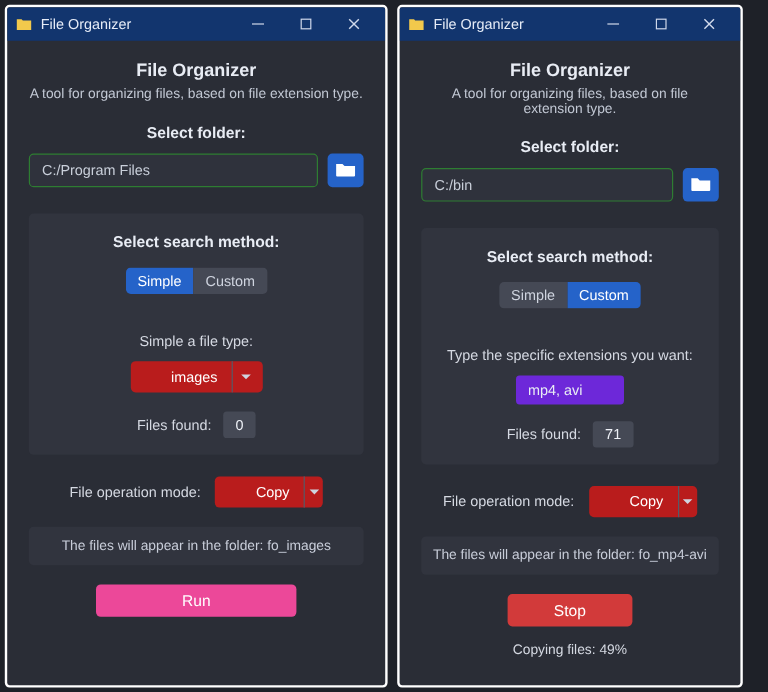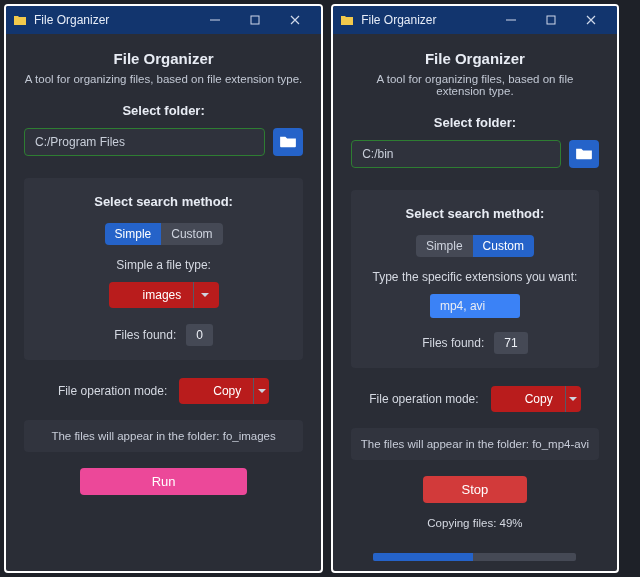--- a/index.html
+++ b/index.html
@@ -116,21 +116,21 @@
   .panel-title {
     font-size: 13px;
     font-weight: bold;
     color: #e8ecf4;
     margin-bottom: 14px;
   }
   .seggroup {
     display: flex;
     border-radius: 4px;
     overflow: hidden;
-    margin-bottom: 13px;
+    margin-bottom: 32px;
     justify-content: flex-end;
   }
   .segbtn {
     padding: 4px 10px;
     font-size: 12px;
     background: #454955;
     color: #cfd4df;
     cursor: pointer;
   }
   .segbtn.active {
@@ -172,21 +172,21 @@
   }
   .countbox {
     background: #454955;
     border-radius: 3px;
     padding: 4px 10px;
     color: #eef1f7;
     min-width: 22px;
     text-align: center;
   }
   .extinput {
-    background: #3b82f6;
+    background: #6d28d9;
     border: none;
     border-radius: 3px;
     padding: 5px 10px;
     color: #e8ecf4;
     font-size: 12px;
     text-align: left;
     width: 90px;
     margin-bottom: 14px;
   }
   .moderow {

